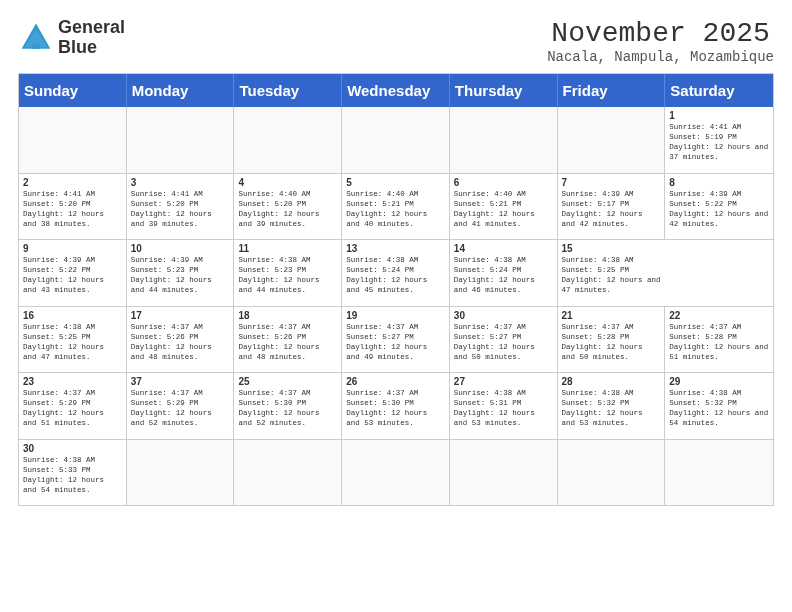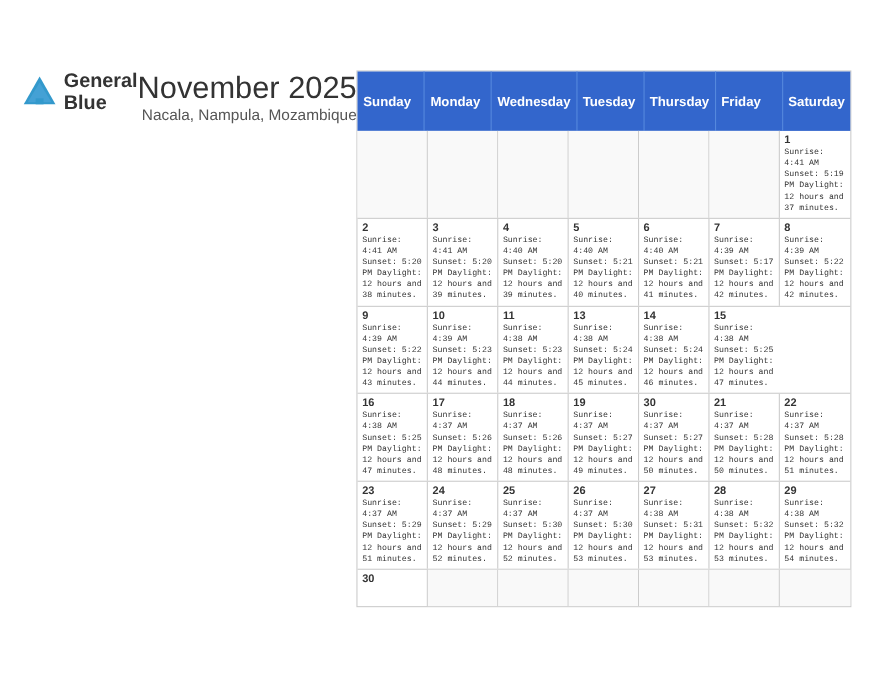--- a/index.html
+++ b/index.html
@@ -8,21 +8,21 @@
       height: 612px;
       font-family: Arial, sans-serif;
       background: #fff;
       overflow: hidden;
     }
     .page {
       width: 792px;
       height: 516px;
       padding: 18px 18px 10px 18px;
       display: flex;
-      margin-top: 46px;
+      flex-direction: column;
     }
     .header {
       display: flex;
       justify-content: space-between;
       align-items: flex-start;
       margin-bottom: 8px;
     }
     .logo {
       display: flex;
       align-items: center;
@@ -35,21 +35,22 @@
       line-height: 1.1;
     }
     .logo-text span {
       font-weight: bold;
     }
     .logo-icon {
       width: 36px;
       height: 36px;
     }
     .title-block {
-      text-align: right;
+      text-align: center;
+      font-family: Liberation Mono, monospace;
     }
     .month-title {
       font-size: 28px;
       font-weight: normal;
       color: #333;
     }
     .subtitle {
       font-size: 14px;
       color: #555;
     }
@@ -59,23 +60,23 @@
       display: flex;
       flex-direction: column;
     }
     .cal-header {
       display: grid;
       grid-template-columns: repeat(7, 1fr);
       background: #3366cc;
     }
     .cal-header-cell {
       color: #fff;
-      font-size: 12px;
+      font-size: 15px;
       font-weight: bold;
-      padding: 20px 5px;
+      padding: 8px 5px;
       text-align: left;
       border-right: 1px solid #5588dd;
     }
     .cal-header-cell:last-child { border-right: none; }
     .cal-body {
       flex: 1;
       display: flex;
       flex-direction: column;
     }
     .cal-row {
@@ -127,22 +128,22 @@
     <div class="title-block">
       <div class="month-title">November 2025</div>
       <div class="subtitle">Nacala, Nampula, Mozambique</div>
     </div>
   </div>
 
   <div class="calendar">
     <div class="cal-header">
     <div class="cal-header-cell">Sunday</div>
         <div class="cal-header-cell">Monday</div>
+        <div class="cal-header-cell">Tuesday</div>
         <div class="cal-header-cell">Wednesday</div>
-        <div class="cal-header-cell">Tuesday</div>
         <div class="cal-header-cell">Thursday</div>
         <div class="cal-header-cell">Friday</div>
         <div class="cal-header-cell">Saturday</div>
       </div>
     <div class="cal-body">
     <div class="cal-row">
           <div class="cal-cell empty"></div>
           <div class="cal-cell empty"></div>
           <div class="cal-cell empty"></div>
           <div class="cal-cell empty"></div>
@@ -304,21 +305,21 @@
         </div>
         <div class="cal-row">
           <div class="cal-cell">
             <span class="day-num">23</span>
             <div class="day-info">Sunrise: 4:37 AM
 Sunset: 5:29 PM
 Daylight: 12 hours
 and 51 minutes.</div>
           </div>
           <div class="cal-cell">
-            <span class="day-num">24</span>
+            <span class="day-num">37</span>
             <div class="day-info">Sunrise: 4:37 AM
 Sunset: 5:29 PM
 Daylight: 12 hours
 and 52 minutes.</div>
           </div>
           <div class="cal-cell">
             <span class="day-num">25</span>
             <div class="day-info">Sunrise: 4:37 AM
 Sunset: 5:30 PM
 Daylight: 12 hours
@@ -349,20 +350,24 @@
             <span class="day-num">29</span>
             <div class="day-info">Sunrise: 4:38 AM
 Sunset: 5:32 PM
 Daylight: 12 hours
 and 54 minutes.</div>
           </div>
         </div>
         <div class="cal-row">
           <div class="cal-cell">
             <span class="day-num">30</span>
+            <div class="day-info">Sunrise: 4:38 AM
+Sunset: 5:33 PM
+Daylight: 12 hours
+and 54 minutes.</div>
           </div>
           <div class="cal-cell empty"></div>
           <div class="cal-cell empty"></div>
           <div class="cal-cell empty"></div>
           <div class="cal-cell empty"></div>
           <div class="cal-cell empty"></div>
           <div class="cal-cell empty"></div>
         </div>
       </div>
   </div>

